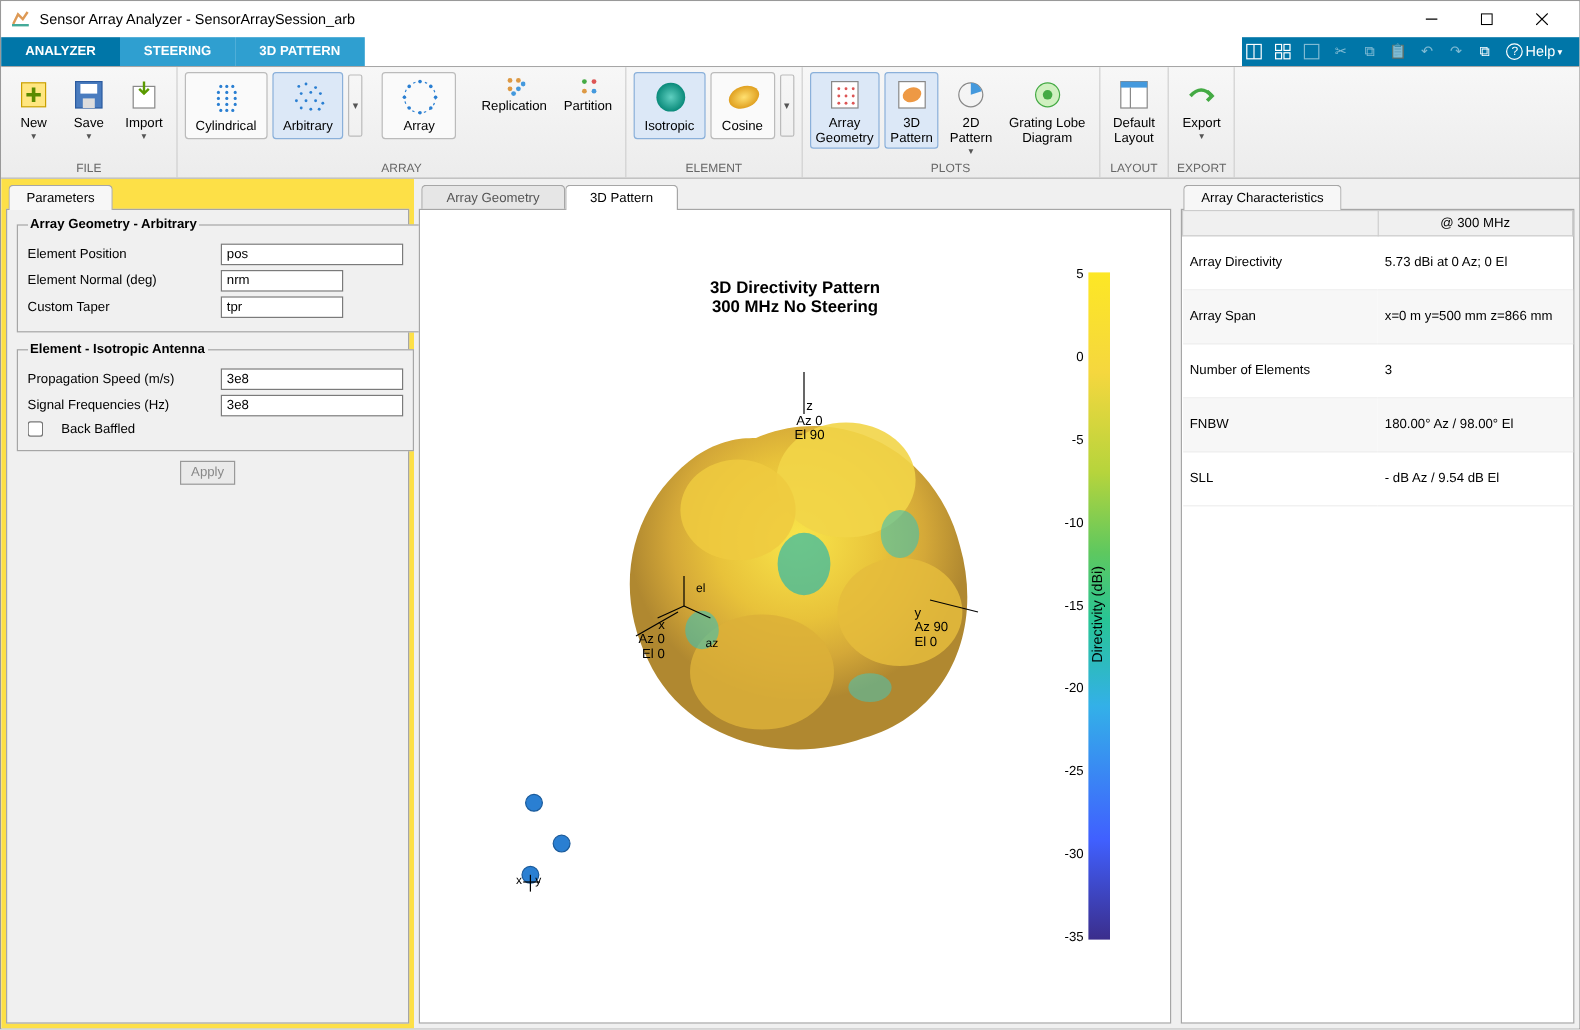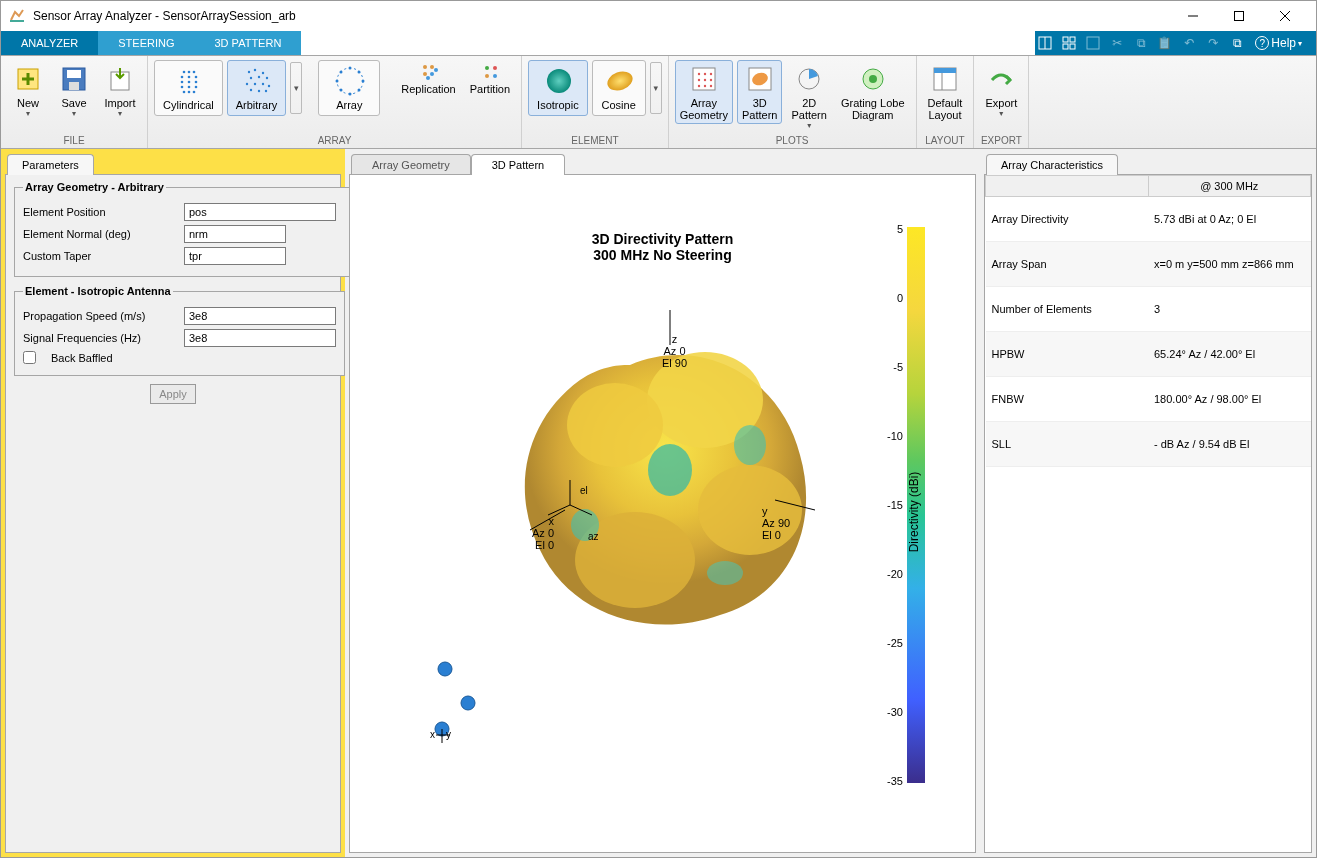--- a/index.html
+++ b/index.html
@@ -4,21 +4,21 @@
 <style>
 * { box-sizing: border-box; margin: 0; padding: 0; font-family: "Segoe UI", Arial, sans-serif; }
 body { background: #f0f0f0; font-size: 12px; color: #000; overflow: hidden; }
 .window { width: 1317px; height: 858px; background: #fff; display: flex; flex-direction: column; border: 1px solid #999; }
 .titlebar { display: flex; align-items: center; height: 30px; background: #fff; padding: 0 8px; }
 .titlebar .logo { width: 16px; height: 16px; margin-right: 8px; }
 .titlebar .title { flex: 1; font-size: 12px; }
 .titlebar .win-btn { width: 46px; height: 30px; display: flex; align-items: center; justify-content: center; cursor: pointer; }
 
 .ribbon-tabs { display: flex; background: #fff; border-bottom: 1px solid #a6a6a6; }
-.ribbon-tab { padding: 6px 20px; font-size: 11px; color: #fff; background: #0076a8; cursor: pointer; }
+.ribbon-tab { padding: 6px 20px; font-size: 11px; color: #fff; background: #0076a8; cursor: pointer; font-weight: bold; }
 .ribbon-tab.secondary { background: #2f9fd0; }
 .right-quick { margin-left: auto; display: flex; align-items: center; padding-right: 10px; gap: 4px; background:#0076a8; color:#fff;}
 .right-quick .qicon { width: 20px; height: 20px; display:flex; align-items:center; justify-content:center; cursor:pointer;}
 .help-lbl { padding:0 4px; display:flex; align-items:center; gap:2px; cursor:pointer;}
 
 .ribbon { display: flex; background: linear-gradient(#f7f7f7,#ececec); border-bottom: 1px solid #a6a6a6; min-height: 86px; }
 .ribbon-group { display: flex; flex-direction: column; align-items: center; border-right: 1px solid #d0d0d0; padding: 4px 6px 2px; }
 .ribbon-group .items { display: flex; gap: 4px; align-items: flex-start;}
 .ribbon-group .groupname { font-size: 10px; color: #666; margin-top: auto; padding-top:2px;}
 .rbtn { display: flex; flex-direction: column; align-items: center; justify-content:flex-start; padding: 2px 4px; border: 1px solid transparent; border-radius: 3px; cursor: pointer; min-width: 40px;}
@@ -548,24 +548,20 @@
               </tr>
           <tr>
                 <td>Array Span</td>
                 <td>x=0 m y=500 mm z=866 mm</td>
               </tr>
           <tr>
                 <td>Number of Elements</td>
                 <td>3</td>
               </tr>
           <tr>
-                <td>HPBW</td>
-                <td>65.24° Az / 42.00° El</td>
-              </tr>
-          <tr>
                 <td>FNBW</td>
                 <td>180.00° Az / 98.00° El</td>
               </tr>
           <tr>
                 <td>SLL</td>
                 <td>- dB Az / 9.54 dB El</td>
               </tr>
         </tbody>
           </table>
       </div>

